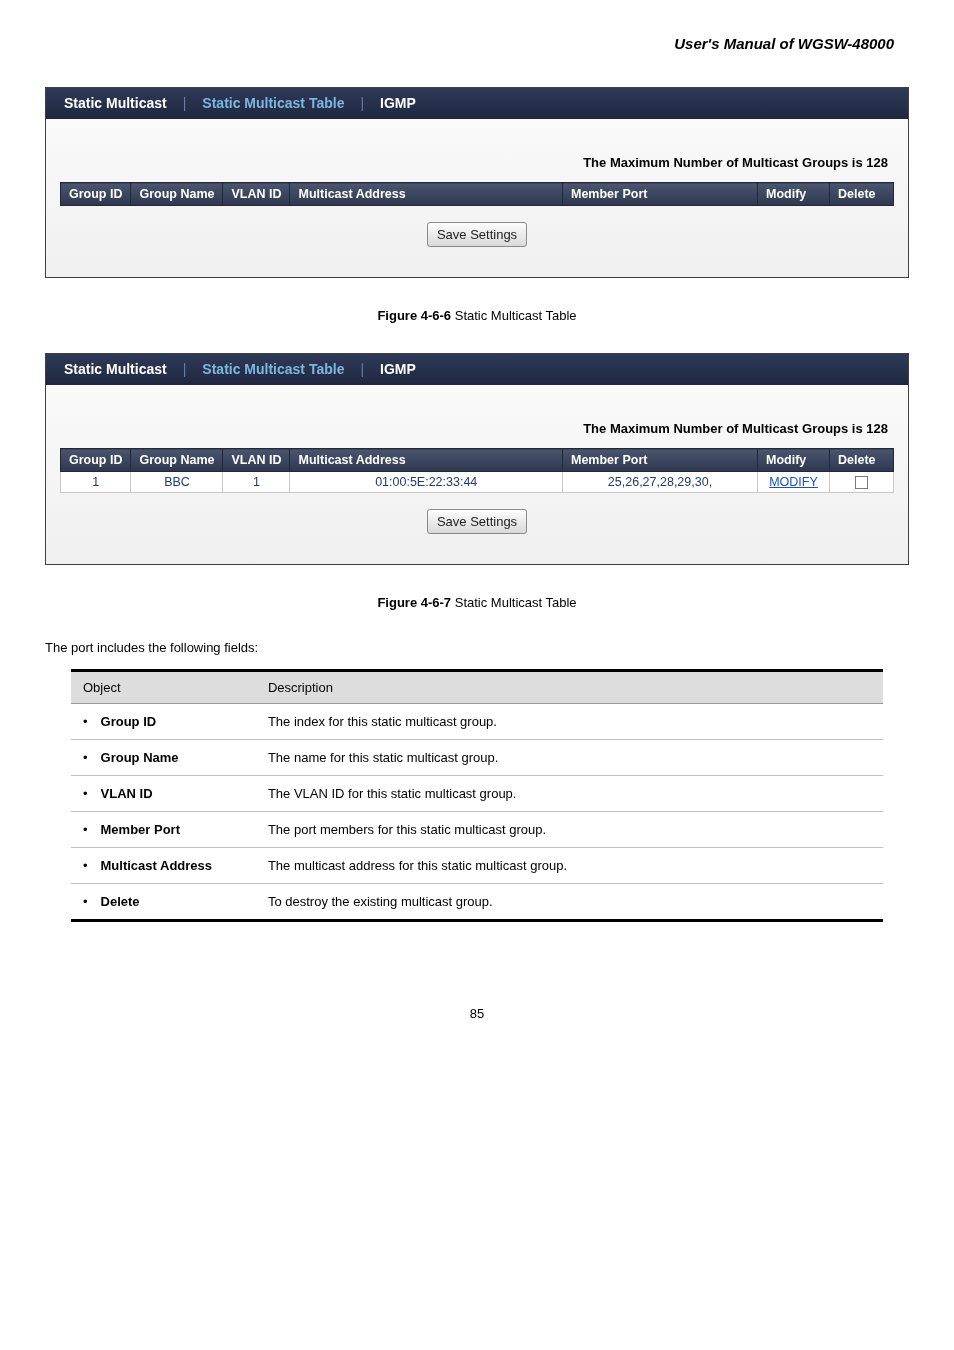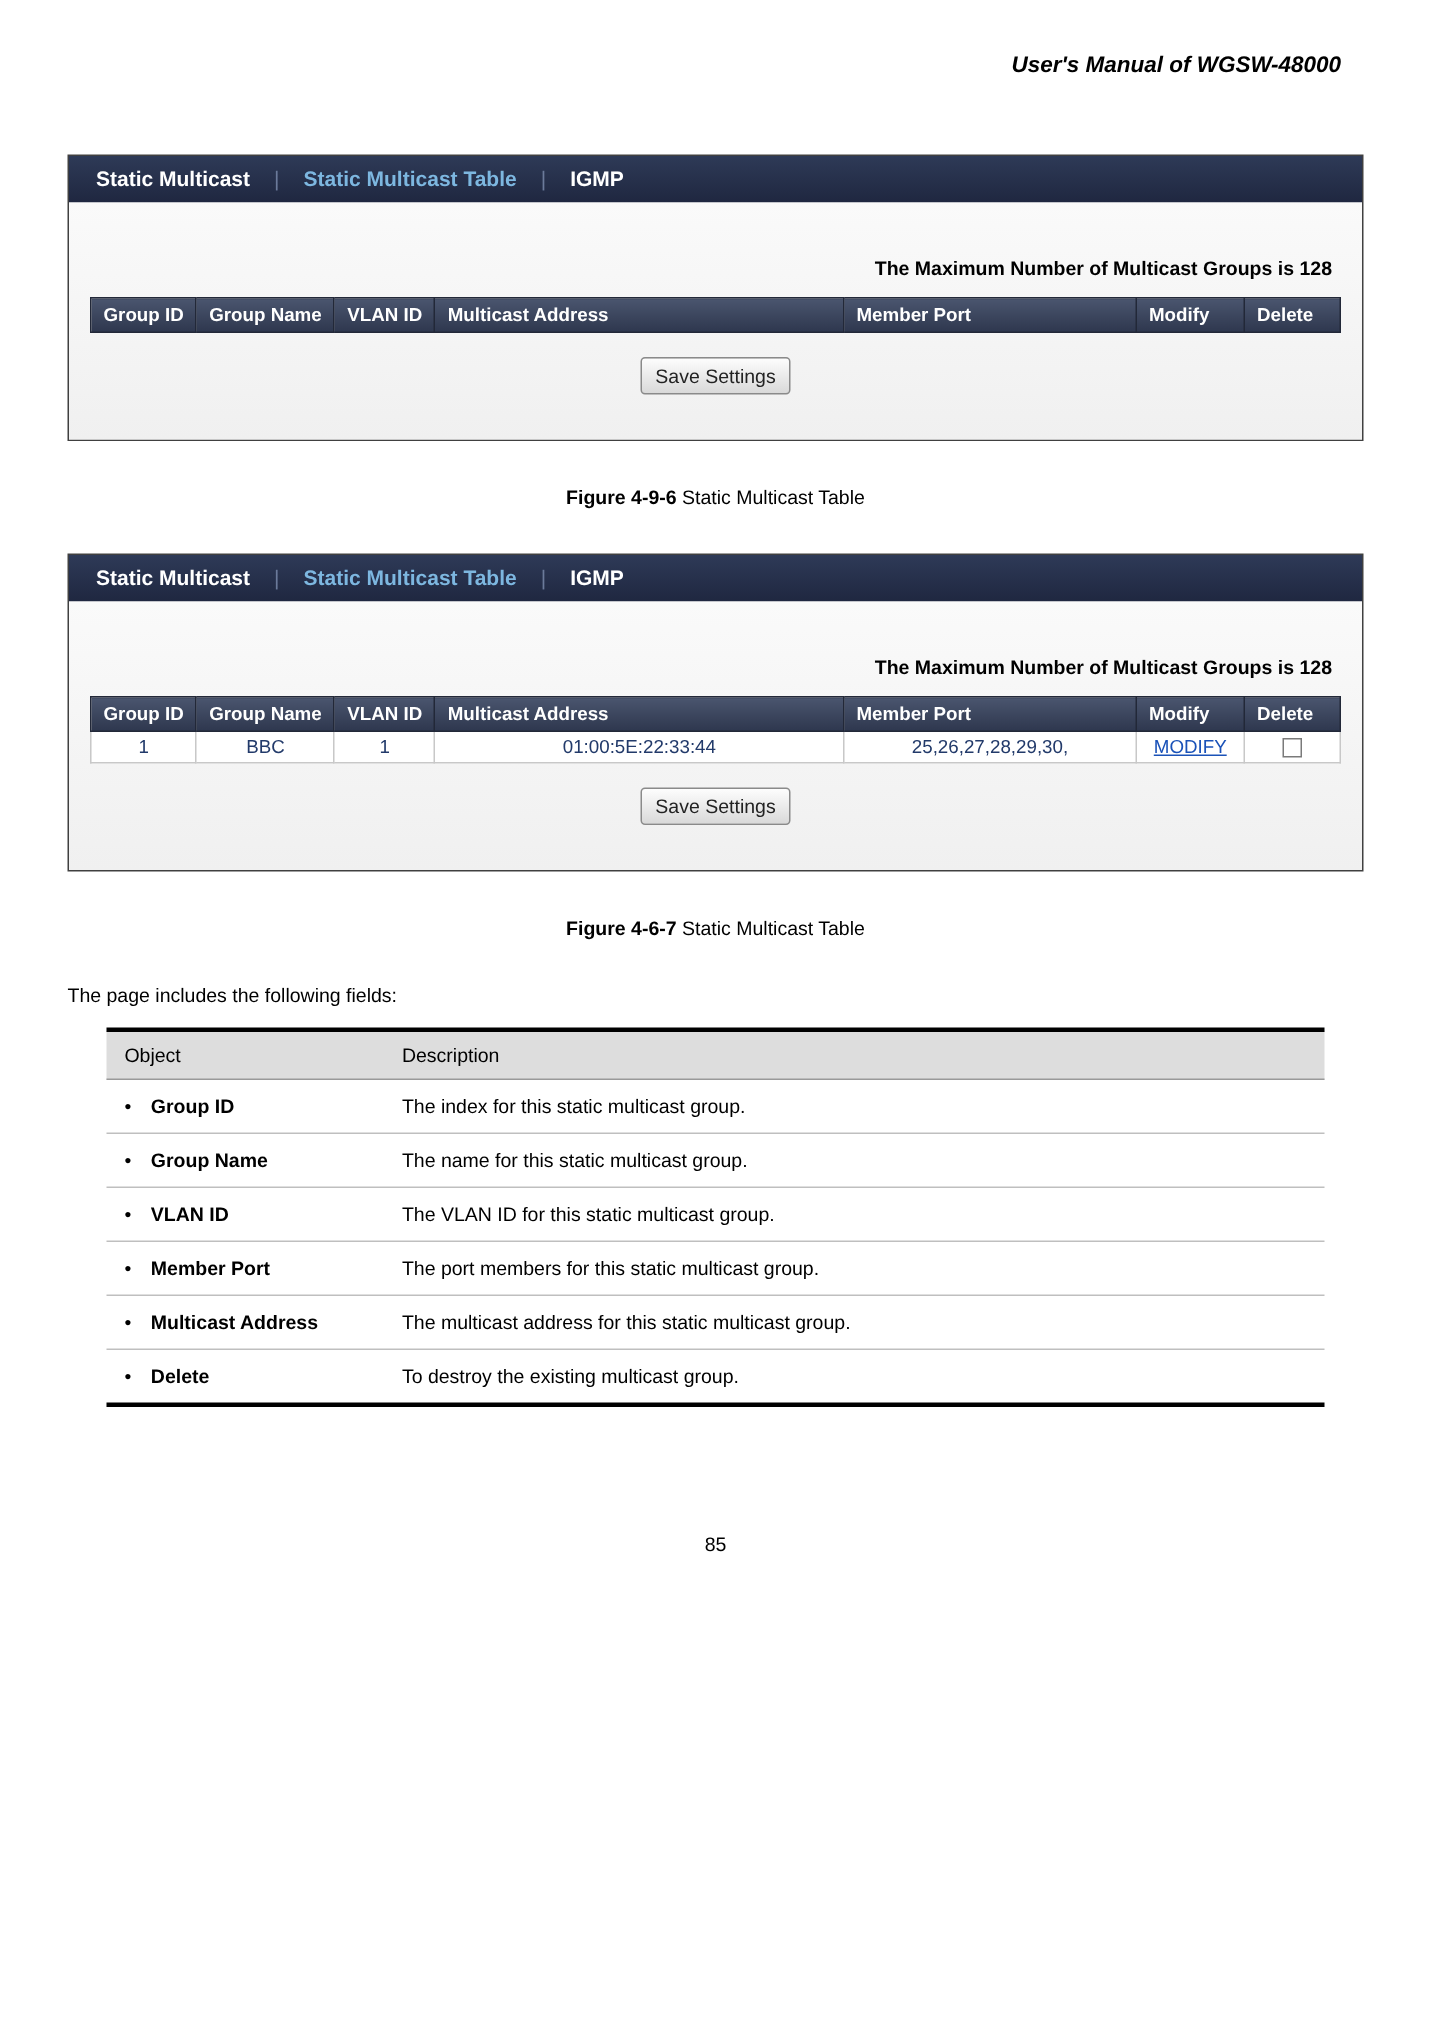--- a/index.html
+++ b/index.html
@@ -5,21 +5,21 @@
     * { box-sizing: border-box; margin: 0; padding: 0; }
     body {
       font-family: Arial, Helvetica, sans-serif;
       background: #ffffff;
       width: 954px;
       margin: 0 auto;
       padding: 35px 45px 45px 45px;
       font-size: 13px;
       color: #000;
     }
-    .header-wrap { margin-bottom: 51px; }
+    .header-wrap { margin-bottom: 35px; }
     .header-title {
       font-style: italic;
       font-weight: bold;
       font-size: 15px;
       text-align: right;
       color: #000;
       padding-right: 15px;
     }
     .panel {
       border: 1px solid #404040;
@@ -178,21 +178,21 @@
         </tr>
       </thead>
     </table>
     <div class="save-wrap">
       <button class="save-btn">Save Settings</button>
     </div>
   </div>
 </div>
 
 <div class="caption">
-  <span class="bold">Figure 4-9-6</span><span> Static Multicast Table</span>
+  <span class="bold">Figure 4-6-6</span><span> Static Multicast Table</span>
 </div>
 
 <div class="panel">
   <div class="panel-top">
     <span class="tab">Static Multicast</span>
     <span class="sep">|</span>
     <span class="tab tab-active">Static Multicast Table</span>
     <span class="sep">|</span>
     <span class="tab">IGMP</span>
   </div>
@@ -225,21 +225,21 @@
     <div class="save-wrap">
       <button class="save-btn">Save Settings</button>
     </div>
   </div>
 </div>
 
 <div class="caption">
   <span class="bold">Figure 4-6-7</span><span> Static Multicast Table</span>
 </div>
 
-<div class="intro">The page includes the following fields:</div>
+<div class="intro">The port includes the following fields:</div>
 
 <table class="fields">
   <thead>
     <tr>
       <th>Object</th>
       <th>Description</th>
     </tr>
   </thead>
   <tbody id="fields-body">
       <tr>

